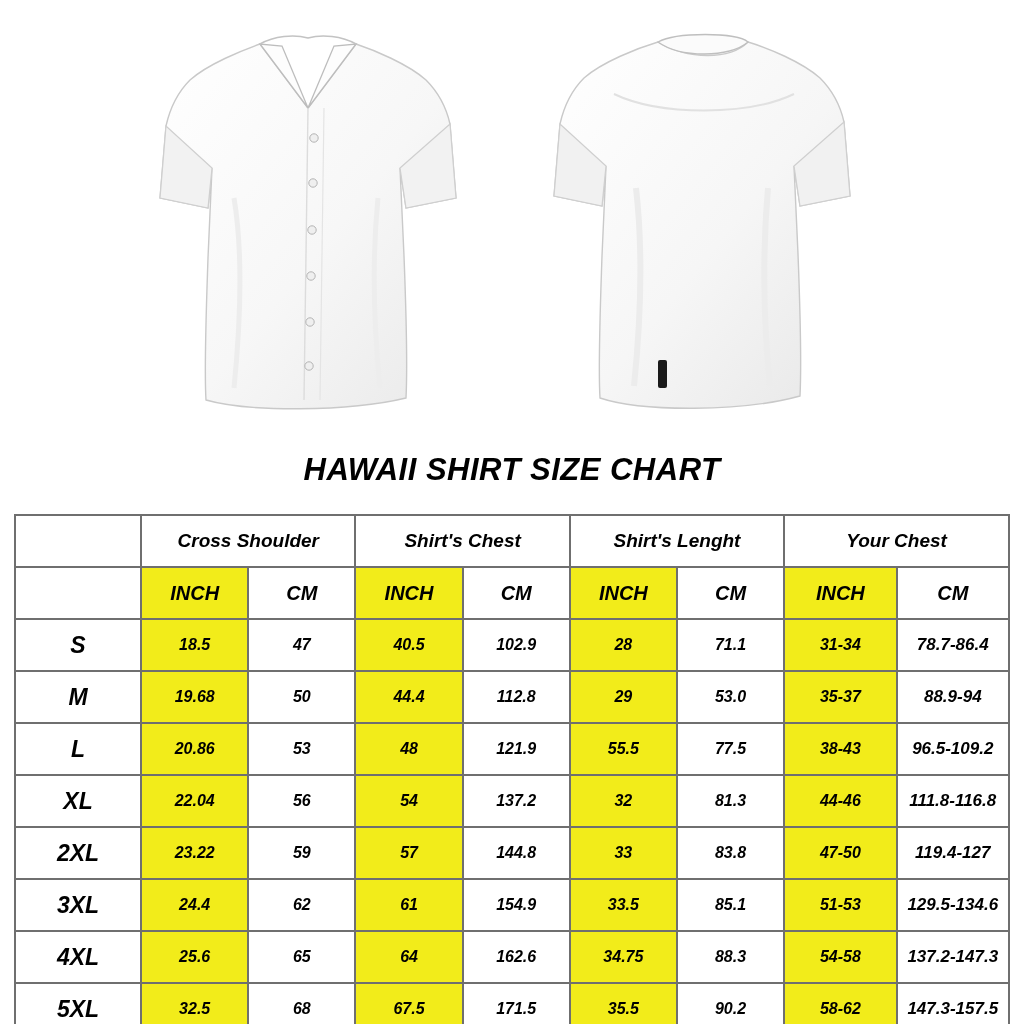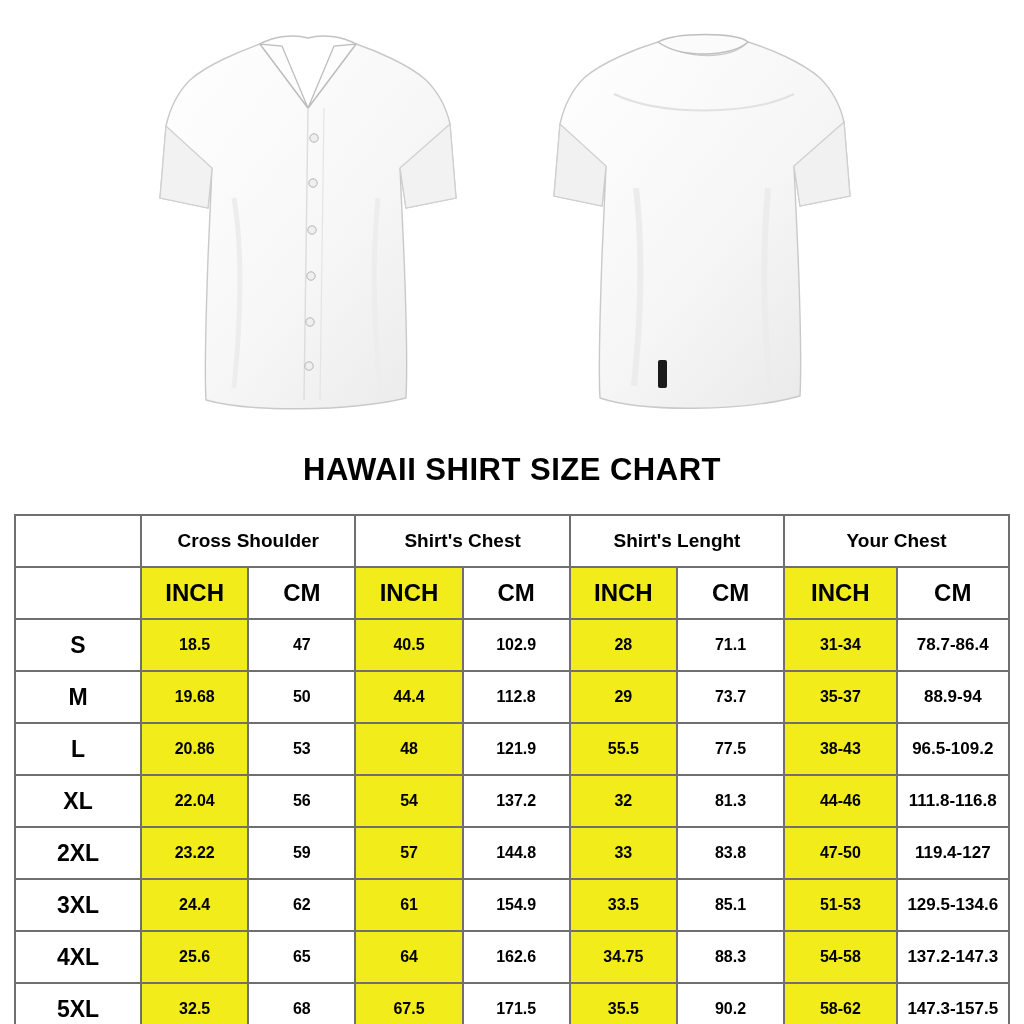--- a/index.html
+++ b/index.html
@@ -12,20 +12,21 @@
     height: 1024px;
     font-family: "Liberation Sans", sans-serif;
     color: #000000;
     overflow: hidden;
   }
   .page {
     position: relative;
     width: 1024px;
     height: 736px;
     background: #ffffff;
+    font-style: italic;
   }
 
   
   .shirts {
     position: relative;
     width: 1024px;
     height: 450px;
     background: #ffffff;
   }
   .shirt-wrap {
@@ -70,21 +71,21 @@
   col.c-size   { width: 120px; }
   col.c-unit   { width: 102px; }
   col.c-unit2  { width: 107px; }
 
   .grp-head {
     font-size: 19px;
     font-weight: bold;
     height: 48px;
   }
   .unit-head {
-    font-size: 24px;
+    font-size: 20px;
     height: 44px;
   }
   .hl {
     background: #f2ec1a !important;
   }
   .size-label {
     font-size: 23px;
     font-weight: bold;
   }
   .cell {
@@ -227,21 +228,21 @@
           <td class="cell hl">31-34</td>
           <td class="cell-sm">78.7-86.4</td>
         </tr>
         <tr>
           <td class="size-label">M</td>
           <td class="cell hl">19.68</td>
           <td class="cell">50</td>
           <td class="cell hl">44.4</td>
           <td class="cell">112.8</td>
           <td class="cell hl">29</td>
-          <td class="cell">73.7</td>
+          <td class="cell">53.0</td>
           <td class="cell hl">35-37</td>
           <td class="cell-sm">88.9-94</td>
         </tr>
         <tr>
           <td class="size-label">L</td>
           <td class="cell hl">20.86</td>
           <td class="cell">53</td>
           <td class="cell hl">48</td>
           <td class="cell">121.9</td>
           <td class="cell hl">55.5</td>

